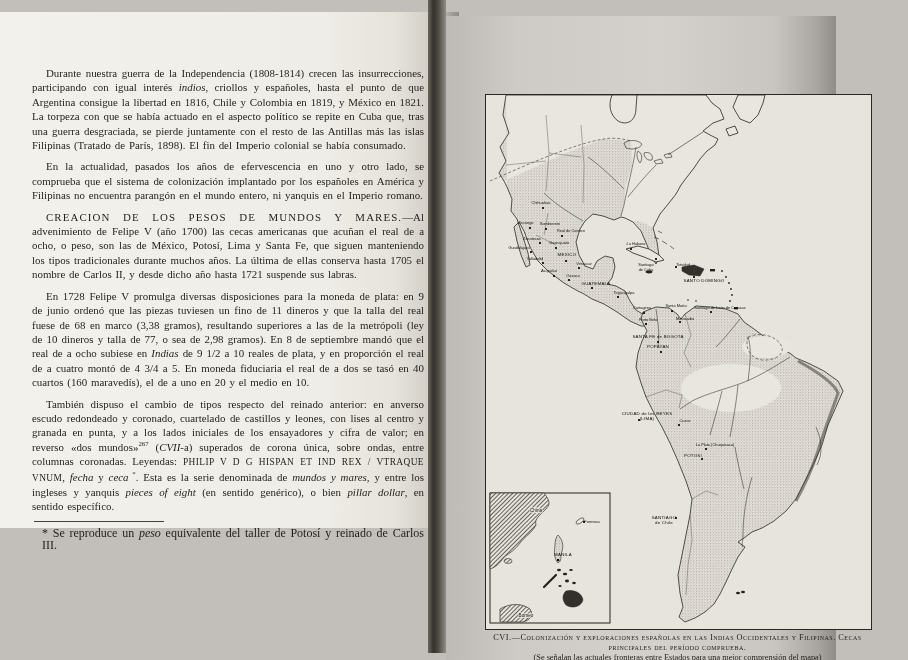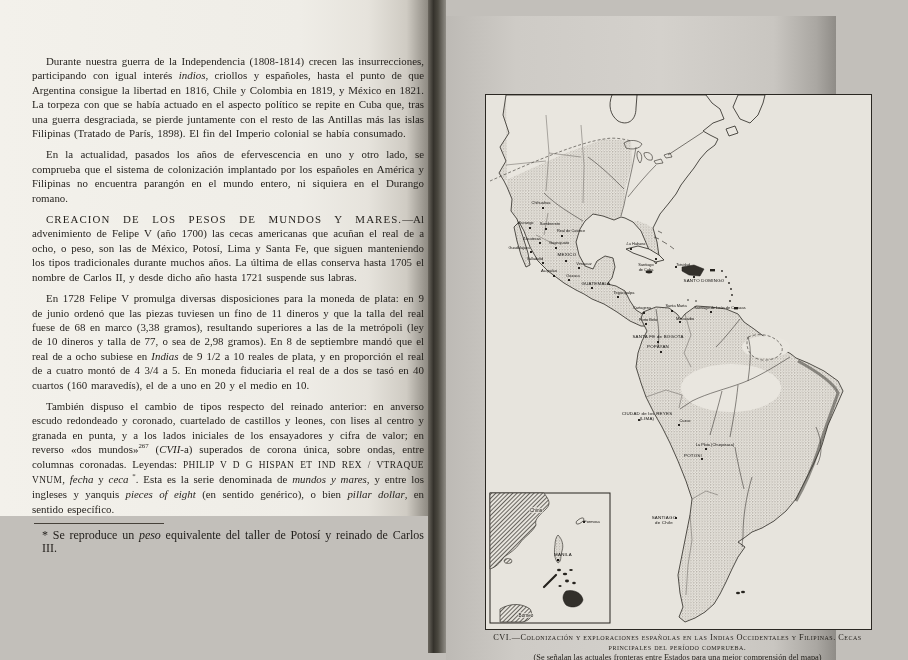--- a/index.html
+++ b/index.html
@@ -1,20 +1,20 @@
 <!DOCTYPE html>
 <html lang="es"><head>
 <meta charset="utf-8">
 <style>
   html,body{margin:0;padding:0;}
   body{width:908px;height:660px;overflow:hidden;background:#c2bfba;font-family:"Liberation Serif",serif;}
   .scan{position:relative;width:908px;height:660px;}
   
-  .page-left{position:absolute;left:0;top:0;width:428px;height:516px;
-    background:linear-gradient(90deg,#f3f1eb 0%,#efede7 70%,#e6e3dc 86%,#cfcbc3 95%,#8e8a82 100%);}
+  .page-left{position:absolute;left:0;top:12px;width:428px;height:516px;
+    background:linear-gradient(90deg,#f3f1eb 0%,#efede7 70%,#e6e3dc 86%,#cfcbc3 95%,#8e8a82 100%);padding-left:31px;}
   .gutter{position:absolute;left:428px;top:0;width:18px;height:653px;
     background:linear-gradient(90deg,#6b675f 0%,#35322c 30%,#4a473f 55%,#918e87 100%);}
   
   .page-right{position:absolute;left:446px;top:16px;width:390px;height:656px;
     background:linear-gradient(90deg,#bdbab5 0%,#cecbc6 18%,#d4d1cc 55%,#c9c6c1 84%,#aaa7a2 95%,#8f8c87 100%);}
   
   .text-col{position:absolute;left:32px;top:54px;width:392px;color:#211e1a;}
   .para{margin:0 0 7px 0;font-size:10.9px;line-height:14.4px;text-align:justify;text-indent:14px;word-spacing:1.1px;}
   .seg-i{font-style:italic;}
   .seg-sc{font-size:9.4px;letter-spacing:.4px;}
@@ -43,21 +43,21 @@
 </style>
 </head>
 <body>
 
 <div class="scan">
 
   <div class="page-left">
     <div class="text-col">
       <div id="paragraphs">
           <p class="para"><span>Durante nuestra guerra de la Independencia (1808-1814) crecen las insurrecciones, participando con igual interés </span><span class="seg-i">indios</span><span>, criollos y españoles, hasta el punto de que Argentina consigue la libertad en 1816, Chile y Colombia en 1819, y México en 1821. La torpeza con que se había actuado en el aspecto político se repite en Cuba que, tras una guerra desgraciada, se pierde juntamente con el resto de las Antillas más las islas Filipinas (Tratado de París, 1898). El fin del Imperio colonial se había consumado.</span></p>
-          <p class="para"><span>En la actualidad, pasados los años de efervescencia en uno y otro lado, se comprueba que el sistema de colonización implantado por los españoles en América y Filipinas no encuentra parangón en el mundo entero, ni siquiera en el Durango romano.</span></p>
+          <p class="para"><span>En la actualidad, pasados los años de efervescencia en uno y otro lado, se comprueba que el sistema de colonización implantado por los españoles en América y Filipinas no encuentra parangón en el mundo entero, ni yanquis en el Imperio romano.</span></p>
           <p class="para"><span class="seg-sp">CREACION DE LOS PESOS DE MUNDOS Y MARES.</span><span>—Al advenimiento de Felipe V (año 1700) las cecas americanas que acuñan el real de a ocho, o peso, son las de México, Potosí, Lima y Santa Fe, que siguen manteniendo los tipos tradicionales durante muchos años. La última de ellas conserva hasta 1705 el nombre de Carlos II, y desde dicho año hasta 1721 suspende sus labras.</span></p>
           <p class="para"><span>En 1728 Felipe V promulga diversas disposiciones para la moneda de plata: en 9 de junio ordenó que las piezas tuviesen un fino de 11 dineros y que la talla del real fuese de 68 en marco (3,38 gramos), resultando superiores a las de la metrópoli (ley de 10 dineros y talla de 77, o sea de 2,98 gramos). En 8 de septiembre mandó que el real de a ocho subiese en </span><span class="seg-i">Indias</span><span> de 9 1/2 a 10 reales de plata, y en proporción el real de a cuatro montó de 4 3/4 a 5. En moneda fiduciaria el real de a dos se tasó en 40 cuartos (160 maravedís), el de a uno en 20 y el medio en 10.</span></p>
           <p class="para"><span>También dispuso el cambio de tipos respecto del reinado anterior: en anverso escudo redondeado y coronado, cuartelado de castillos y leones, con lises al centro y granada en punta, y a los lados iniciales de los ensayadores y cifra de valor; en reverso «dos mundos»</span><span class="seg-sup">267</span><span> (</span><span class="seg-i">CVII</span><span>-a) superados de corona única, sobre ondas, entre columnas coronadas. Leyendas: </span><span class="seg-sc">PHILIP V D G HISPAN ET IND REX / VTRAQUE VNUM</span><span>, </span><span class="seg-i">fecha</span><span> y </span><span class="seg-i">ceca</span><span class="seg-sup"> *</span><span>. Esta es la serie denominada de </span><span class="seg-i">mundos y mares</span><span>, y entre los ingleses y yanquis </span><span class="seg-i">pieces of eight</span><span> (en sentido genérico), o bien </span><span class="seg-i">pillar dollar</span><span>, en sentido específico.</span></p>
         </div>
       <div class="footnote-rule"></div>
       <div class="footnote" id="footnote"><span>*  Se reproduce un </span><span class="seg-i">peso</span><span> equivalente del taller de Potosí y reinado de Carlos III.</span></div>
     </div>
   </div>
 
   <div class="gutter"></div>

